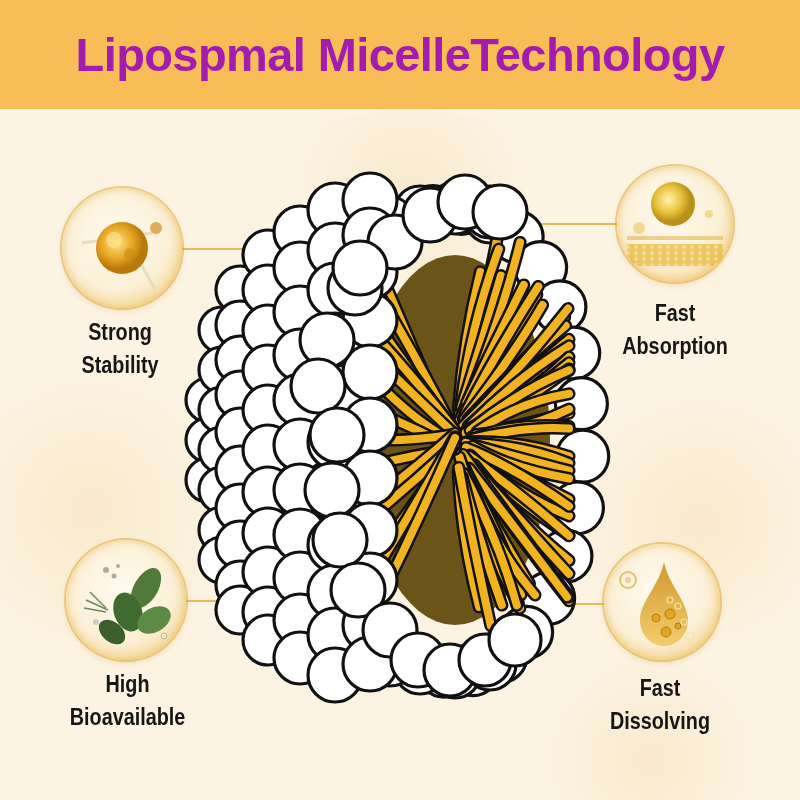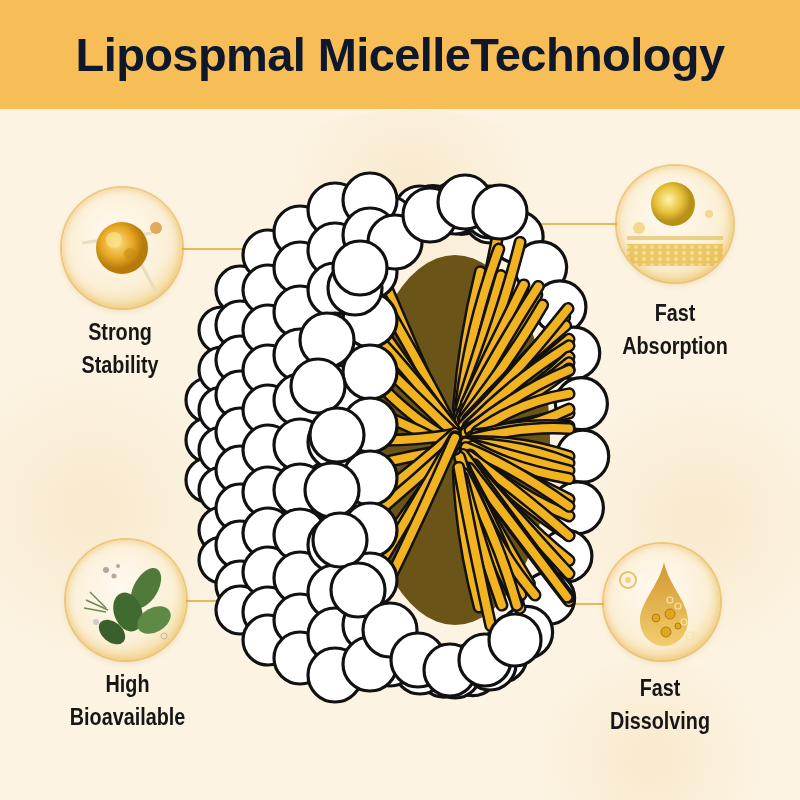--- a/index.html
+++ b/index.html
@@ -12,21 +12,21 @@
   .bg-blob {
     position: absolute; border-radius: 50%;
     background: radial-gradient(circle, rgba(246,226,188,0.55) 0%, rgba(246,226,188,0) 70%);
   }
   .header {
     position: absolute; left: 0; top: 0; width: 800px; height: 109px;
     background: #f7be58;
     display: flex; align-items: center; justify-content: center;
   }
   .header h1 {
-    font-size: 47px; font-weight: 700; color: #0f172a;
+    font-size: 47px; font-weight: 700; color: #a21caf;
     letter-spacing: -0.6px;
     transform: scaleX(1.0);
   }
   .feature {
     position: absolute; text-align: center;
   }
   .bubble {
     position: absolute; border-radius: 50%;
     background: radial-gradient(circle at 45% 40%, #fffaf0 0%, #fbefd6 55%, #f3d58c 85%, #e7b548 100%);
     box-shadow: 0 0 0 2px rgba(228,172,55,0.55), inset 0 0 8px rgba(230,170,50,0.55), 0 3px 6px rgba(200,150,60,0.25);

